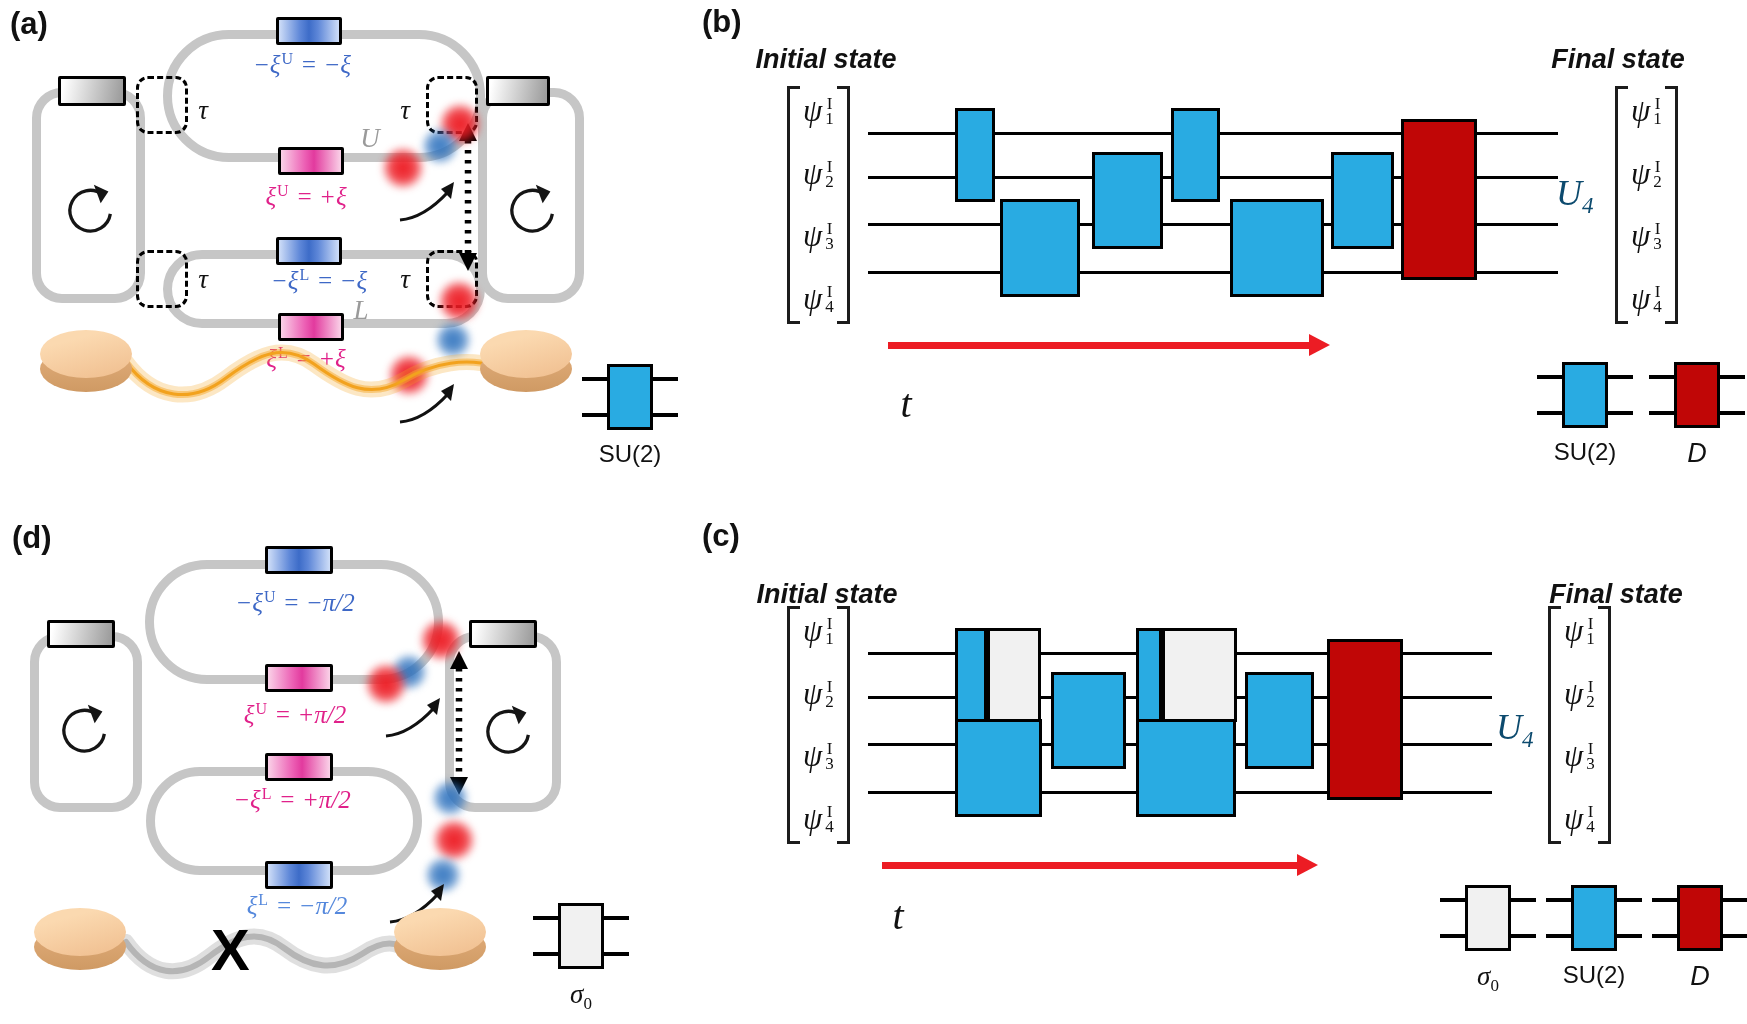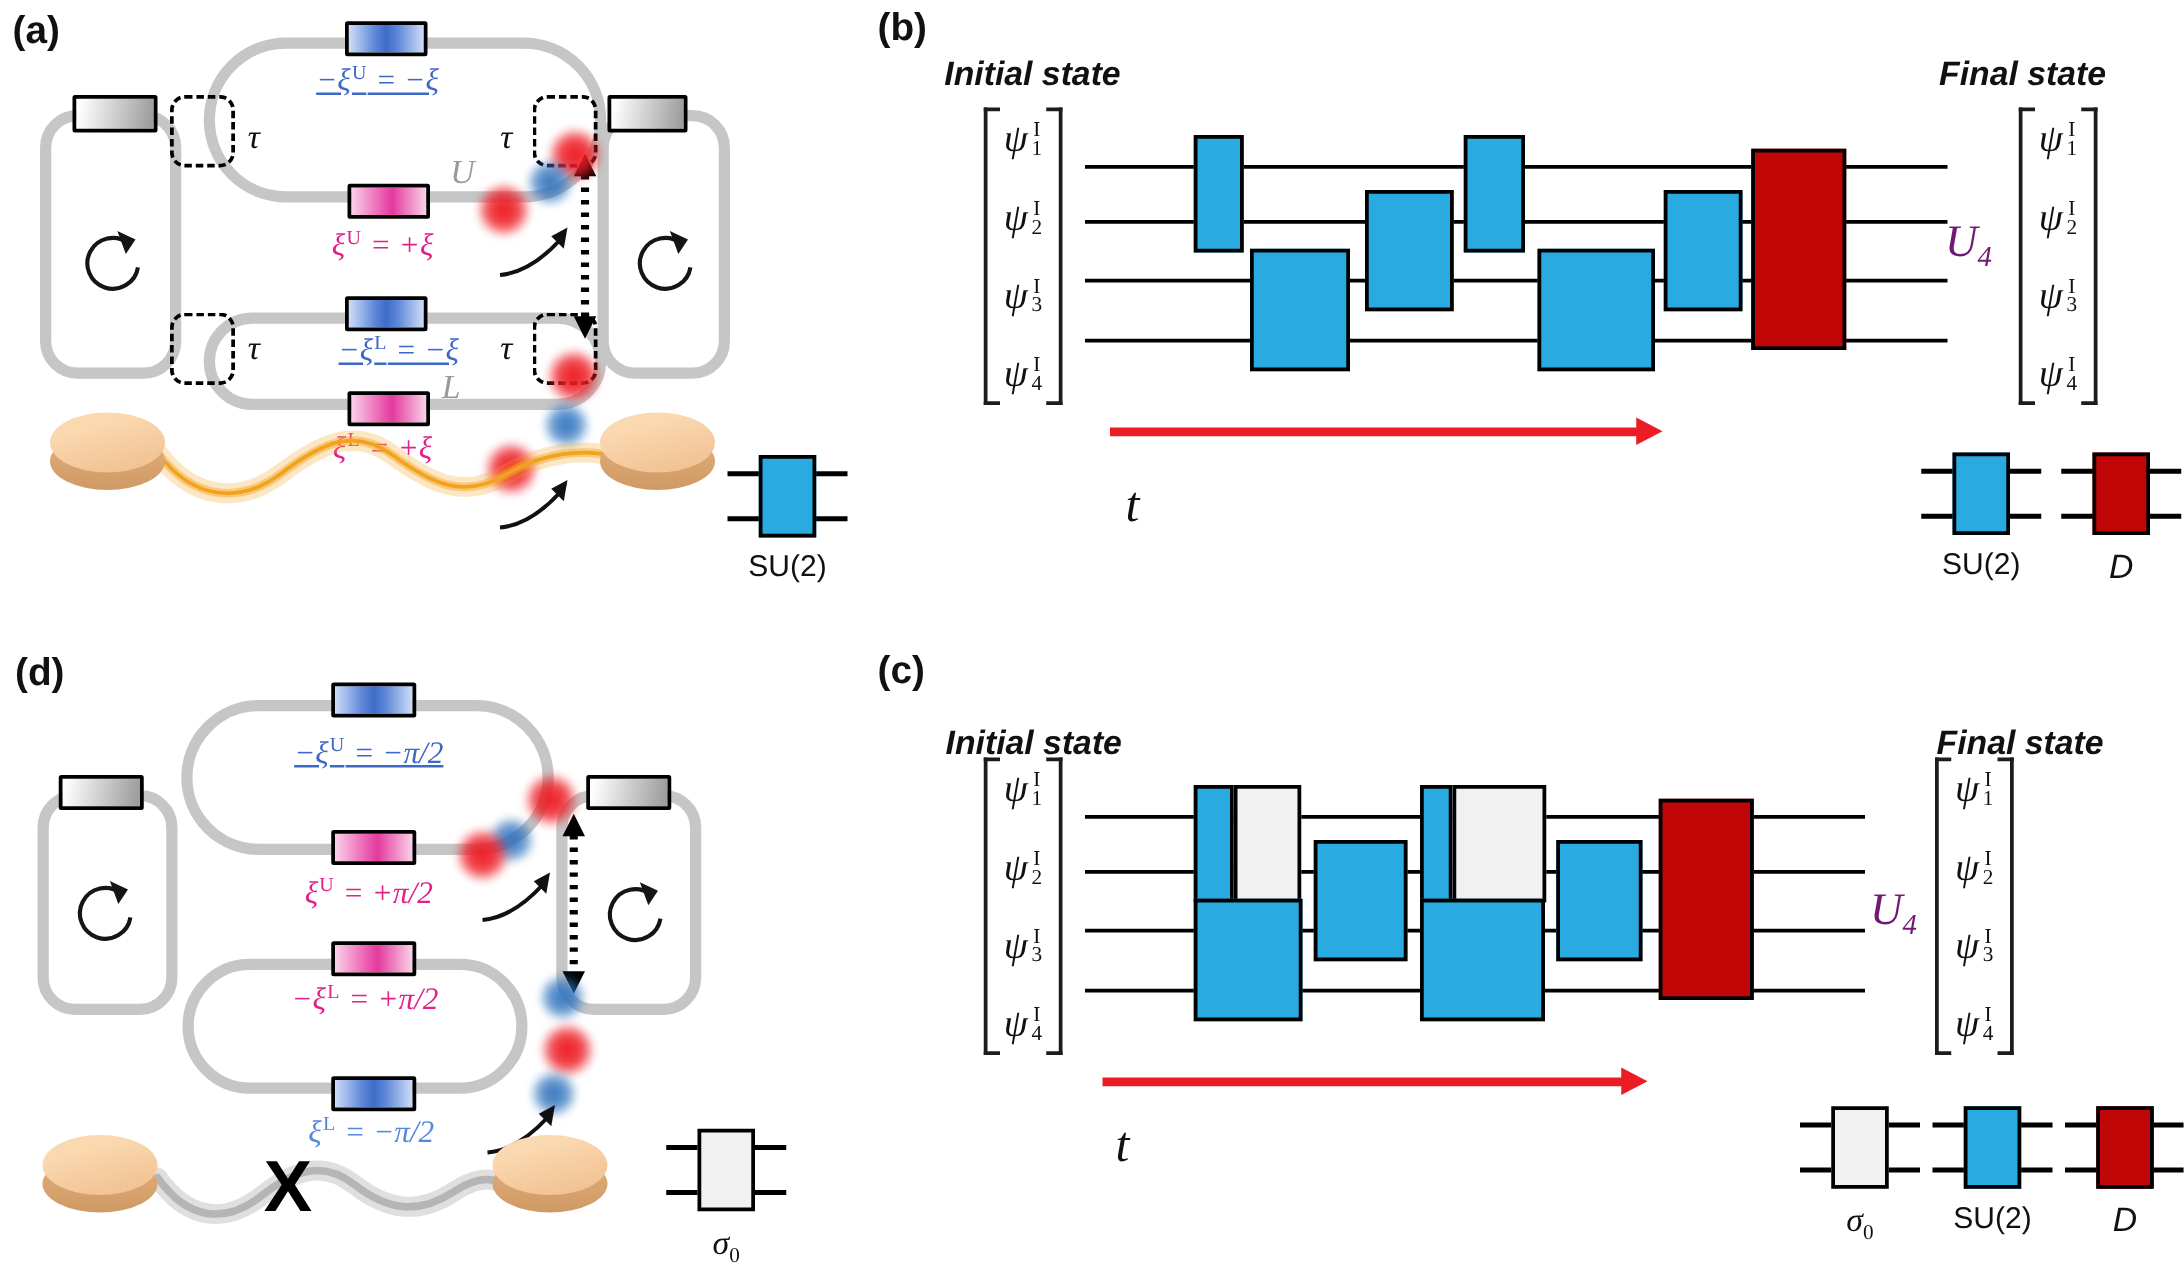--- a/index.html
+++ b/index.html
@@ -20,21 +20,21 @@
   
   .mod { position:absolute; border:3px solid #000; border-radius:2px; }
   .mod.blue { background:linear-gradient(90deg,#cfdef8 0%,#5e87d8 35%,#3d6cc8 50%,#5e87d8 65%,#cfdef8 100%); }
   .mod.pink { background:linear-gradient(90deg,#fad2e8 0%,#ec5fb4 40%,#e23a9e 55%,#fad2e8 100%); }
   .mod.gray { background:linear-gradient(100deg,#ffffff 5%,#9e9e9e 95%); }
   .dashedbox { position:absolute; border:3px dashed #000; border-radius:12px; }
   
   .mlabel { position:absolute; transform:translateX(-50%); white-space:nowrap;
             font:italic 25px "Liberation Serif", serif; }
   .mlabel sup { font-style:normal; font-size:16px; margin:0 1px; }
-  .mlabel.blue { color:var(--blue-text);text-decoration:underline; }
+  .mlabel.blue { color:var(--blue-text); }
   .mlabel.blue-light { color:var(--blue-light); }
   .mlabel.pink { color:var(--pink-text); }
   .tau { position:absolute; transform:translate(-50%,-50%); font:italic 27px "Liberation Serif",serif; color:#111; }
   .modeletter { position:absolute; transform:translate(-50%,-50%); font:italic 27px "Liberation Serif",serif; color:#9A9A9A; }
   
   .blob { position:absolute; border-radius:50%; transform:translate(-50%,-50%); filter:blur(3px); }
   .blob.red  { width:46px; height:46px; background:radial-gradient(circle, rgba(237,28,36,1) 0%, rgba(237,28,36,.8) 38%, rgba(237,28,36,0) 70%); }
   .blob.blue { width:40px; height:40px; background:radial-gradient(circle, rgba(43,112,189,.95) 0%, rgba(43,112,189,.7) 38%, rgba(43,112,189,0) 70%); }
   
   .disc { position:absolute; width:92px; height:64px; }
@@ -49,21 +49,21 @@
   .vec { position:absolute; display:flex; align-items:stretch; height:238px; }
   .vbr { width:13px; border:3.5px solid #1c1c1c; }
   .vbl { border-right:none; }
   .vbrr { border-left:none; }
   .vcol { display:flex; flex-direction:column; justify-content:space-between; padding:7px 3px; }
   .ventry { display:flex; align-items:center; font:italic 31px "Liberation Serif",serif; color:#111; }
   .vss { display:inline-flex; flex-direction:column; align-items:center; margin-left:3px;
          font:normal 17px "Liberation Serif",serif; line-height:15px; font-style:normal; }
   .stitle { position:absolute; transform:translateX(-50%); white-space:nowrap;
             font:italic 600 27px "Liberation Sans",sans-serif; color:#111; }
-  .u4 { position:absolute; font:italic 36px "Liberation Serif",serif; color:#701a75;text-align:center; }
+  .u4 { position:absolute; font:italic 36px "Liberation Serif",serif; color:#0c4a6e;text-align:center; }
   .u4 sub { font-size:23px; }
   .tlabel { position:absolute; transform:translateX(-50%); font:italic 40px "Liberation Serif",serif; color:#111; }
   
   .tarrow { position:absolute; height:7px; background:var(--arrow-red); }
   .tarrow::after { content:""; position:absolute; right:-20px; top:-8px;
                    border-left:21px solid var(--arrow-red); border-top:11px solid transparent; border-bottom:11px solid transparent; }
   
   .lgitem { position:absolute; width:96px; }
   .lgbox  { position:absolute; left:25px; top:0; width:46px; height:66px; border:3px solid #000; }
   .lgbox.su2 { background:var(--su2); } .lgbox.d { background:var(--d); } .lgbox.sigma0 { background:var(--sigma0); }

